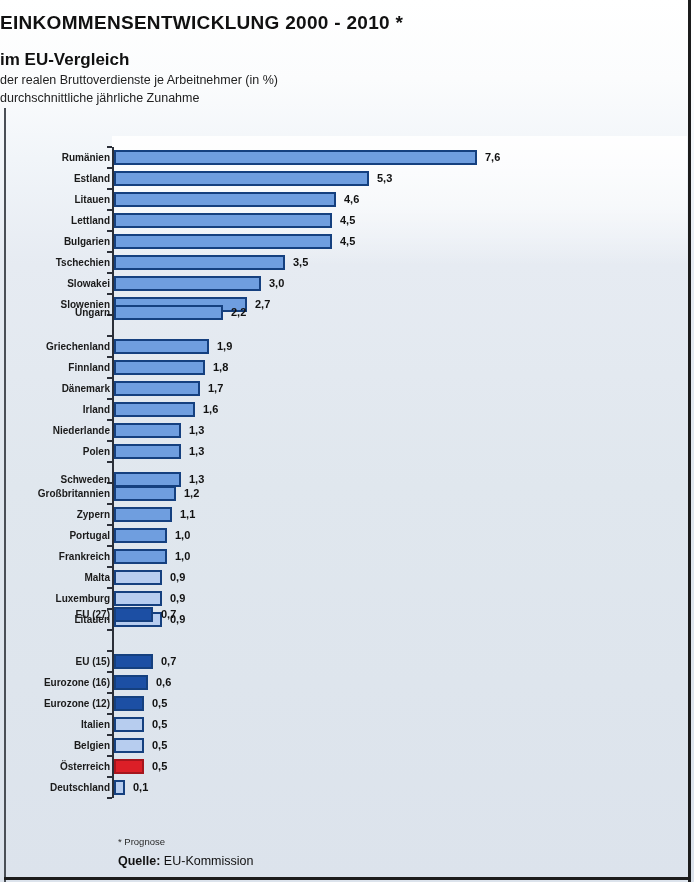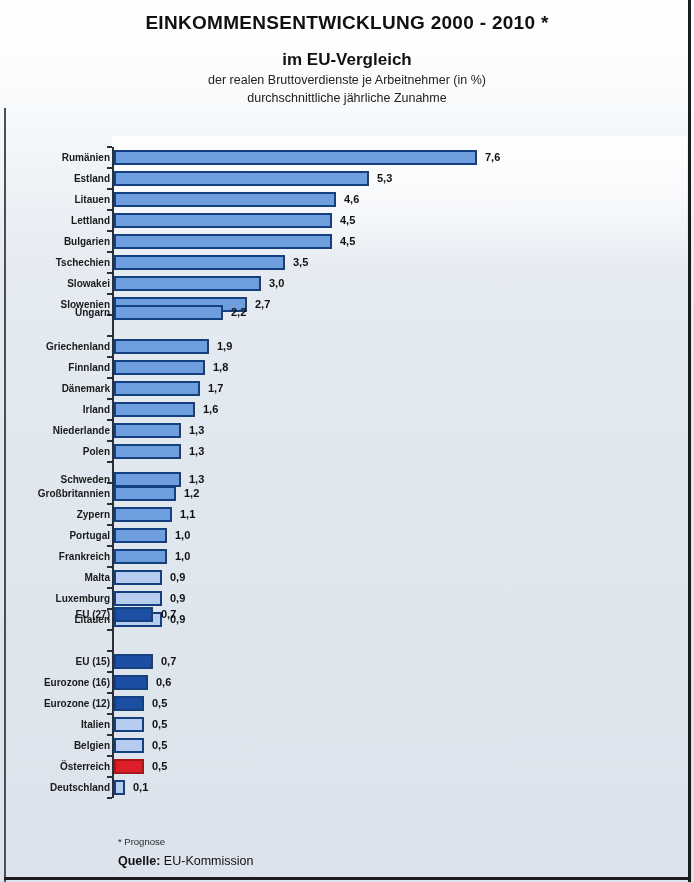--- a/index.html
+++ b/index.html
@@ -10,21 +10,21 @@
     font-family:"Liberation Sans", sans-serif;
     background:linear-gradient(180deg,#ffffff 0%,#fbfcfd 9%,#f1f5f9 18%,#e6ebf2 30%,#e0e7ee 55%,#dce3ec 100%);
     overflow:hidden;
     color:#1a1a1a;
   }
   
   .edge-right  { position:absolute; top:0; right:3px; width:3px; height:882px; background:#1c1c1c; }
   .edge-left   { position:absolute; top:108px; left:4px; width:2px; height:774px; background:#4a4f56; }
   .edge-bottom { position:absolute; left:4px; bottom:2px; width:686px; height:3px; background:#1c1c1c; }
 
-  .header { position:absolute; top:12px; left:0; width:100%; text-align:center; }
+  .header { position:absolute; top:12px; left:0; width:100%; text-align:left; }
   .title-1 { font-size:19px; font-weight:700; letter-spacing:0.3px; color:#111; }
   .title-2 { font-size:17px; font-weight:700; color:#111; margin-top:16px; }
   .subtitle { font-size:12.5px; color:#222; margin-top:3px; line-height:15px; }
   .subtitle:first-of-type { margin-top:7px; }
 
   
   .plot-white-top {
     position:absolute; left:112px; top:136px; width:575px; height:130px;
     background:linear-gradient(180deg, rgba(255,255,255,0.95) 0%, rgba(255,255,255,0.55) 55%, rgba(255,255,255,0) 100%);
     pointer-events:none;

